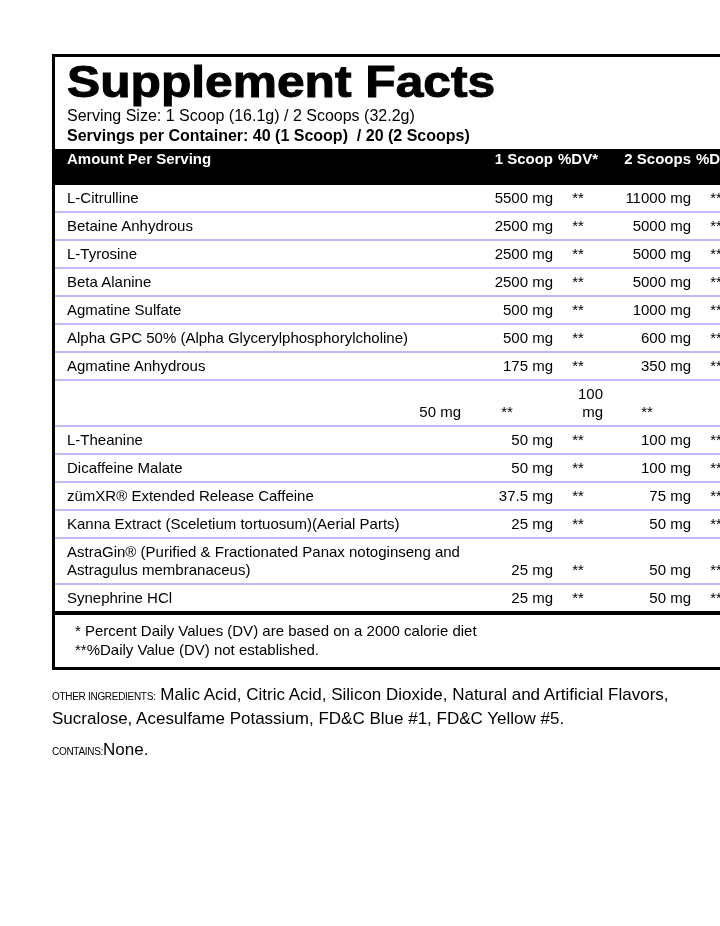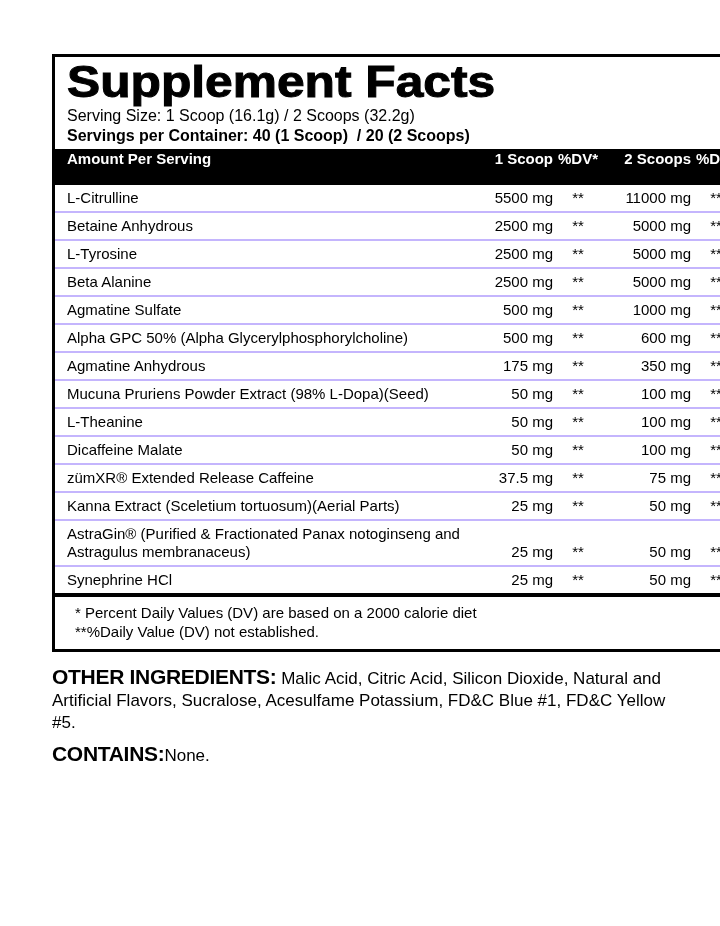--- a/index.html
+++ b/index.html
@@ -64,22 +64,22 @@
     padding:6px 10px 8px 20px;
     font-size:15px;
     line-height:19px;
   }
   .below{
     margin:14px 44px 0 52px;
     font-size:17px;
     line-height:22px;
   }
   .below .lbl{
-    font-weight:bold;
-    font-size:21px;
+    font-weight:normal;
+    font-size:10px;
     letter-spacing:-0.3px;
   }
   .contains-line{margin-top:9px;}
 </style>
 </head>
 <body>
 
 <section class="panel">
   <h1 class="title">Supplement Facts</h1>
   <div class="serving-line">Serving Size: 1 Scoop (16.1g) / 2 Scoops (32.2g)</div>
@@ -144,21 +144,20 @@
 
   <div class="row grid">
     <span class="name">Agmatine Anhydrous</span>
     <span class="amt">175 mg</span>
     <span class="dv">**</span>
     <span class="amt">350 mg</span>
     <span class="dv">**</span>
   </div>
 
   <div class="row grid">
-    <span class="name">Mucuna Pruriens Powder Extract (98% L-Dopa)(Seed)</span>
     <span class="amt">50 mg</span>
     <span class="dv">**</span>
     <span class="amt">100 mg</span>
     <span class="dv">**</span>
   </div>
 
   <div class="row grid">
     <span class="name">L-Theanine</span>
     <span class="amt">50 mg</span>
     <span class="dv">**</span>

